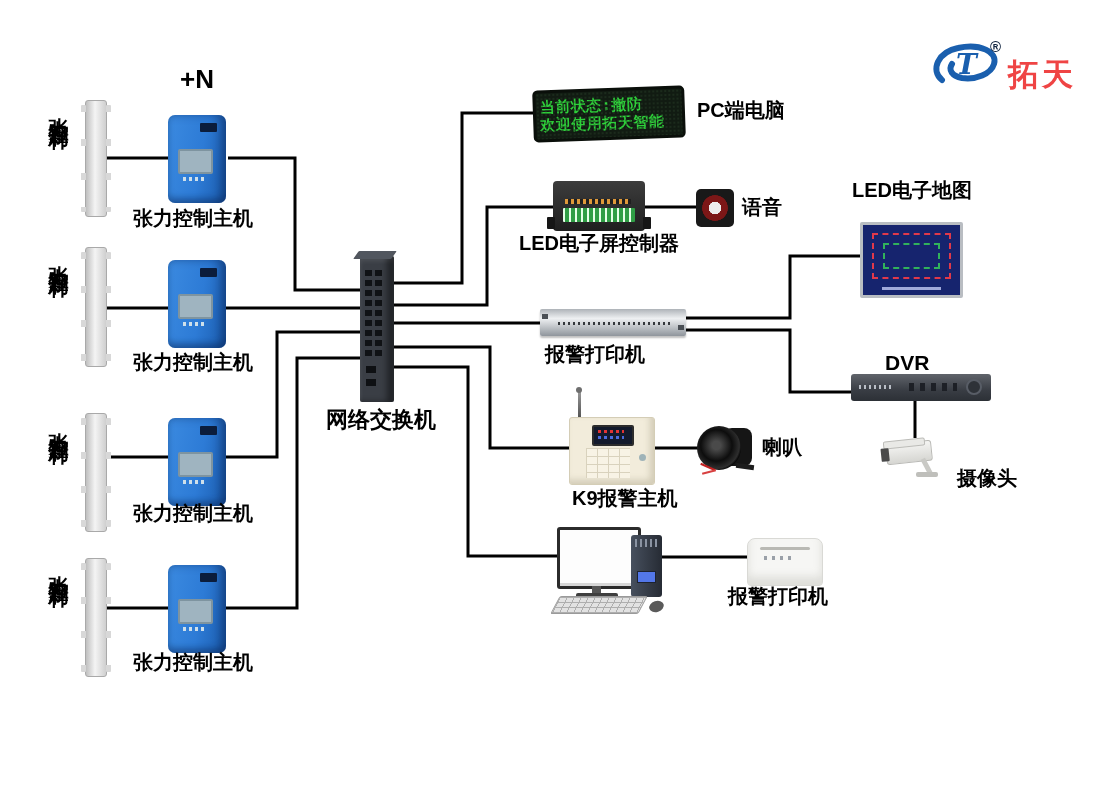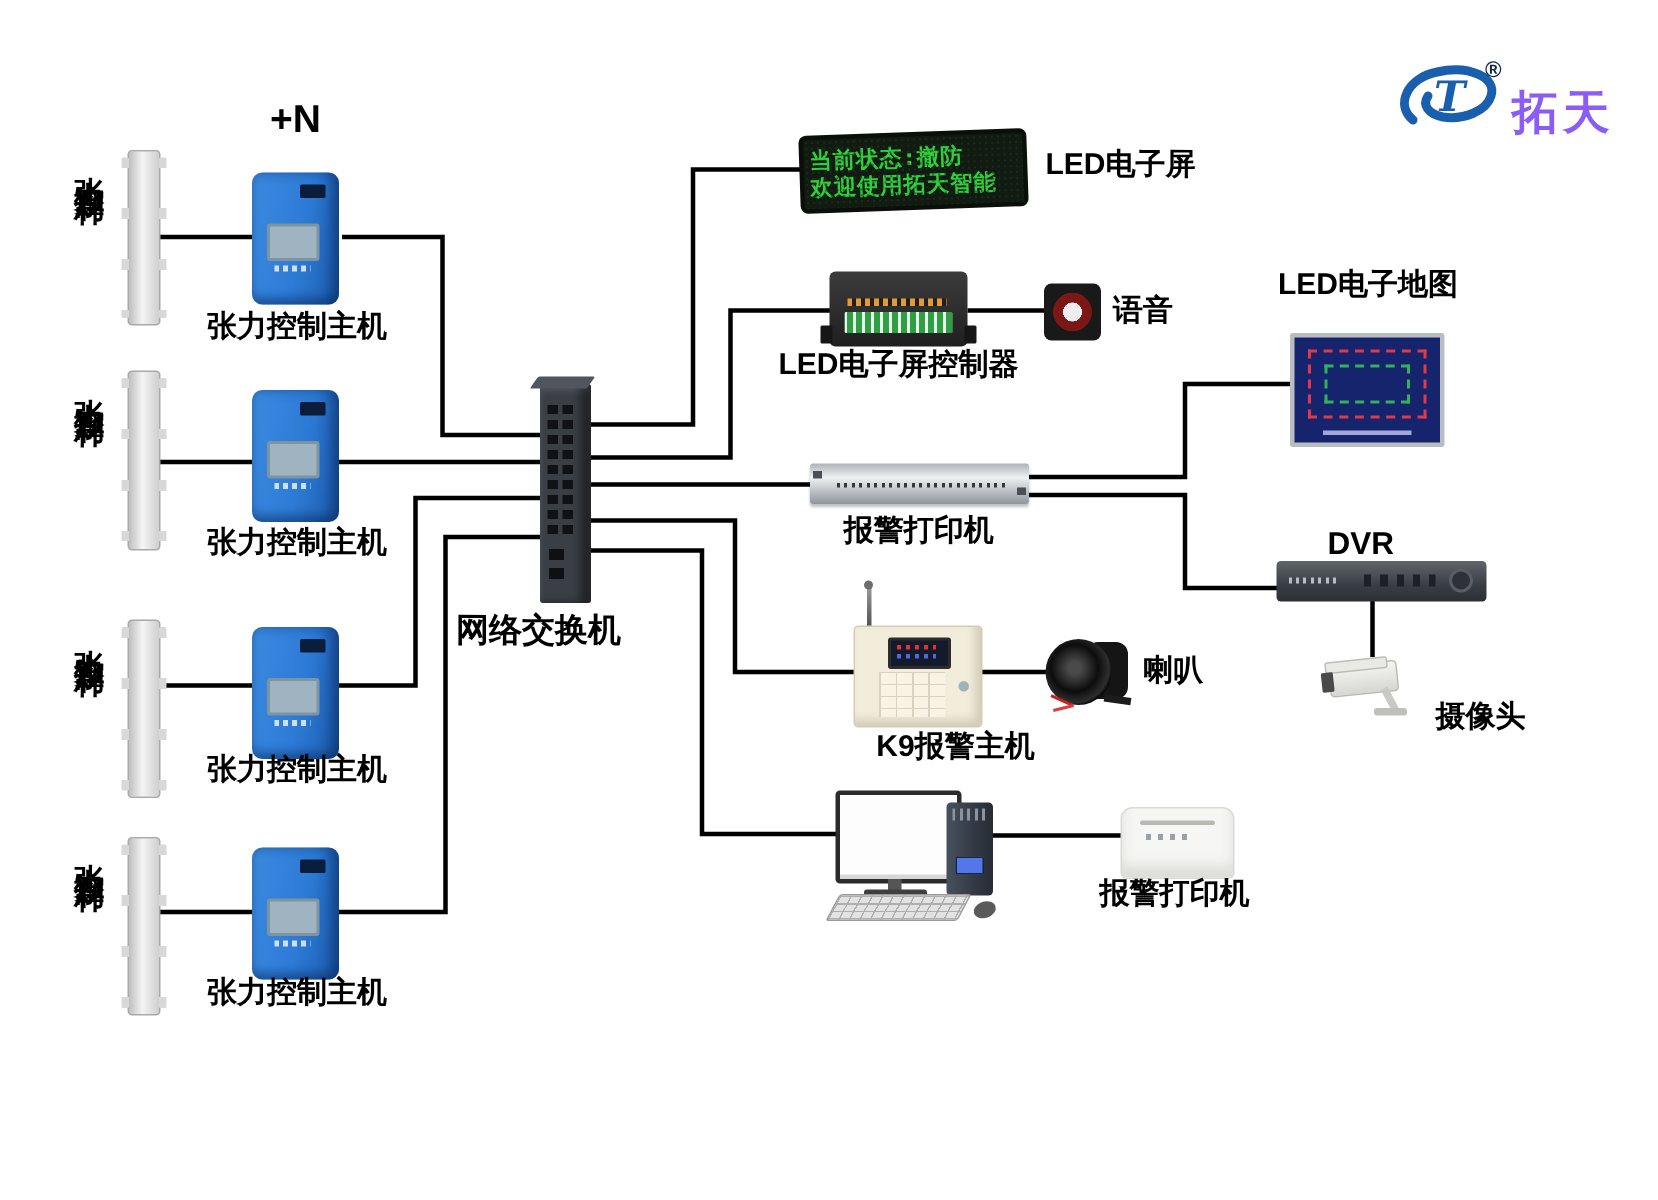--- a/index.html
+++ b/index.html
@@ -2,21 +2,21 @@
 <html><head>
 <meta charset="utf-8">
 <style>
   html,body{margin:0;padding:0;background:#fff;}
   .canvas{position:relative;width:1105px;height:800px;background:#ffffff;overflow:hidden;
           font-family:"Liberation Sans","DejaVu Sans",sans-serif;color:#000;}
   svg.wires{position:absolute;left:0;top:0;z-index:1;}
   .dev,.lbl{position:absolute;z-index:2;}
   .lbl{font-weight:700;font-size:20px;line-height:1.05;white-space:nowrap;}
   .vlabel{writing-mode:vertical-rl;text-orientation:upright;font-size:20px;letter-spacing:3px;}
-  .center{text-align:center;}
+  .center{text-align:left;}
 
   
   .pole{width:20px;background:linear-gradient(to right,#bfbfbf,#f4f4f4 45%,#cfcfcf);
         border:1px solid #a9a9a9;border-radius:3px;}
   .pole::before,.pole::after{content:"";position:absolute;top:4px;bottom:4px;width:5px;
         background:repeating-linear-gradient(to bottom,#d8d8d8 0 7px,transparent 7px 34px);
         border-radius:1px;}
   .pole::before{left:-5px;}
   .pole::after{right:-5px;}
 
@@ -143,21 +143,21 @@
 
   
   .printer{left:747px;top:538px;width:74px;height:46px;background:#f6f6f4;border:1px solid #d9d9d5;
         border-radius:8px 8px 4px 4px;box-shadow:inset 0 -8px 8px rgba(150,150,140,.25);}
   .printer-slot{position:absolute;left:12px;top:8px;width:50px;height:3px;background:#b9b9b4;border-radius:2px;}
   .printer-btns{position:absolute;left:16px;top:17px;width:30px;height:4px;
         background:repeating-linear-gradient(to right,#9aa0a8 0 3px,transparent 3px 8px);}
 
   
   .logo{left:928px;top:36px;width:170px;height:64px;}
-  .logo-brand{position:absolute;left:80px;top:18px;font-size:31px;font-weight:700;color:#8b5cf6;letter-spacing:3px;}
+  .logo-brand{position:absolute;left:80px;top:18px;font-size:31px;font-weight:700;color:#ef4444;letter-spacing:3px;}
   .logo-reg{position:absolute;left:62px;top:2px;font-size:15px;font-weight:700;color:#10233f;}
 
   .title{left:0;top:701px;width:1105px;text-align:center;font-size:31px;font-weight:700;letter-spacing:1px;}
   .plusn{left:180px;top:66px;font-size:26px;}
 </style>
 </head>
 <body>
 
 <div class="canvas">
 
@@ -217,27 +217,27 @@
     <div class="host-screen"></div>
     <div class="host-lcd"></div>
   </div>
   <div class="lbl center" style="left:133px;top:652px;width:130px">张力控制主机</div>
 
   <div class="dev switch">
     <div class="switch-top"></div>
     <div class="switch-ports"></div>
     <div class="switch-uplink"></div>
   </div>
-  <div class="lbl" style="left:304px;top:408px;font-size:22px">网络交换机</div>
+  <div class="lbl" style="left:326px;top:408px;font-size:22px">网络交换机</div>
 
   <div class="dev ledpanel">
     <div class="ledline" style="color:#2ed13a">当前状态:撤防</div>
     <div class="ledline" style="color:#2ed13a">欢迎使用拓天智能</div>
   </div>
-  <div class="lbl" style="left:697px;top:100px">LED电子屏</div>
+  <div class="lbl" style="left:697px;top:100px">PC端电脑</div>
 
   <div class="dev ledctrl">
     <div class="ledctrl-orange"></div>
     <div class="ledctrl-green"></div>
   </div>
   <div class="lbl center" style="left:519px;top:233px;width:160px">LED电子屏控制器</div>
 
   <div class="dev voice">
     <div class="voice-ring"></div>
   </div>

